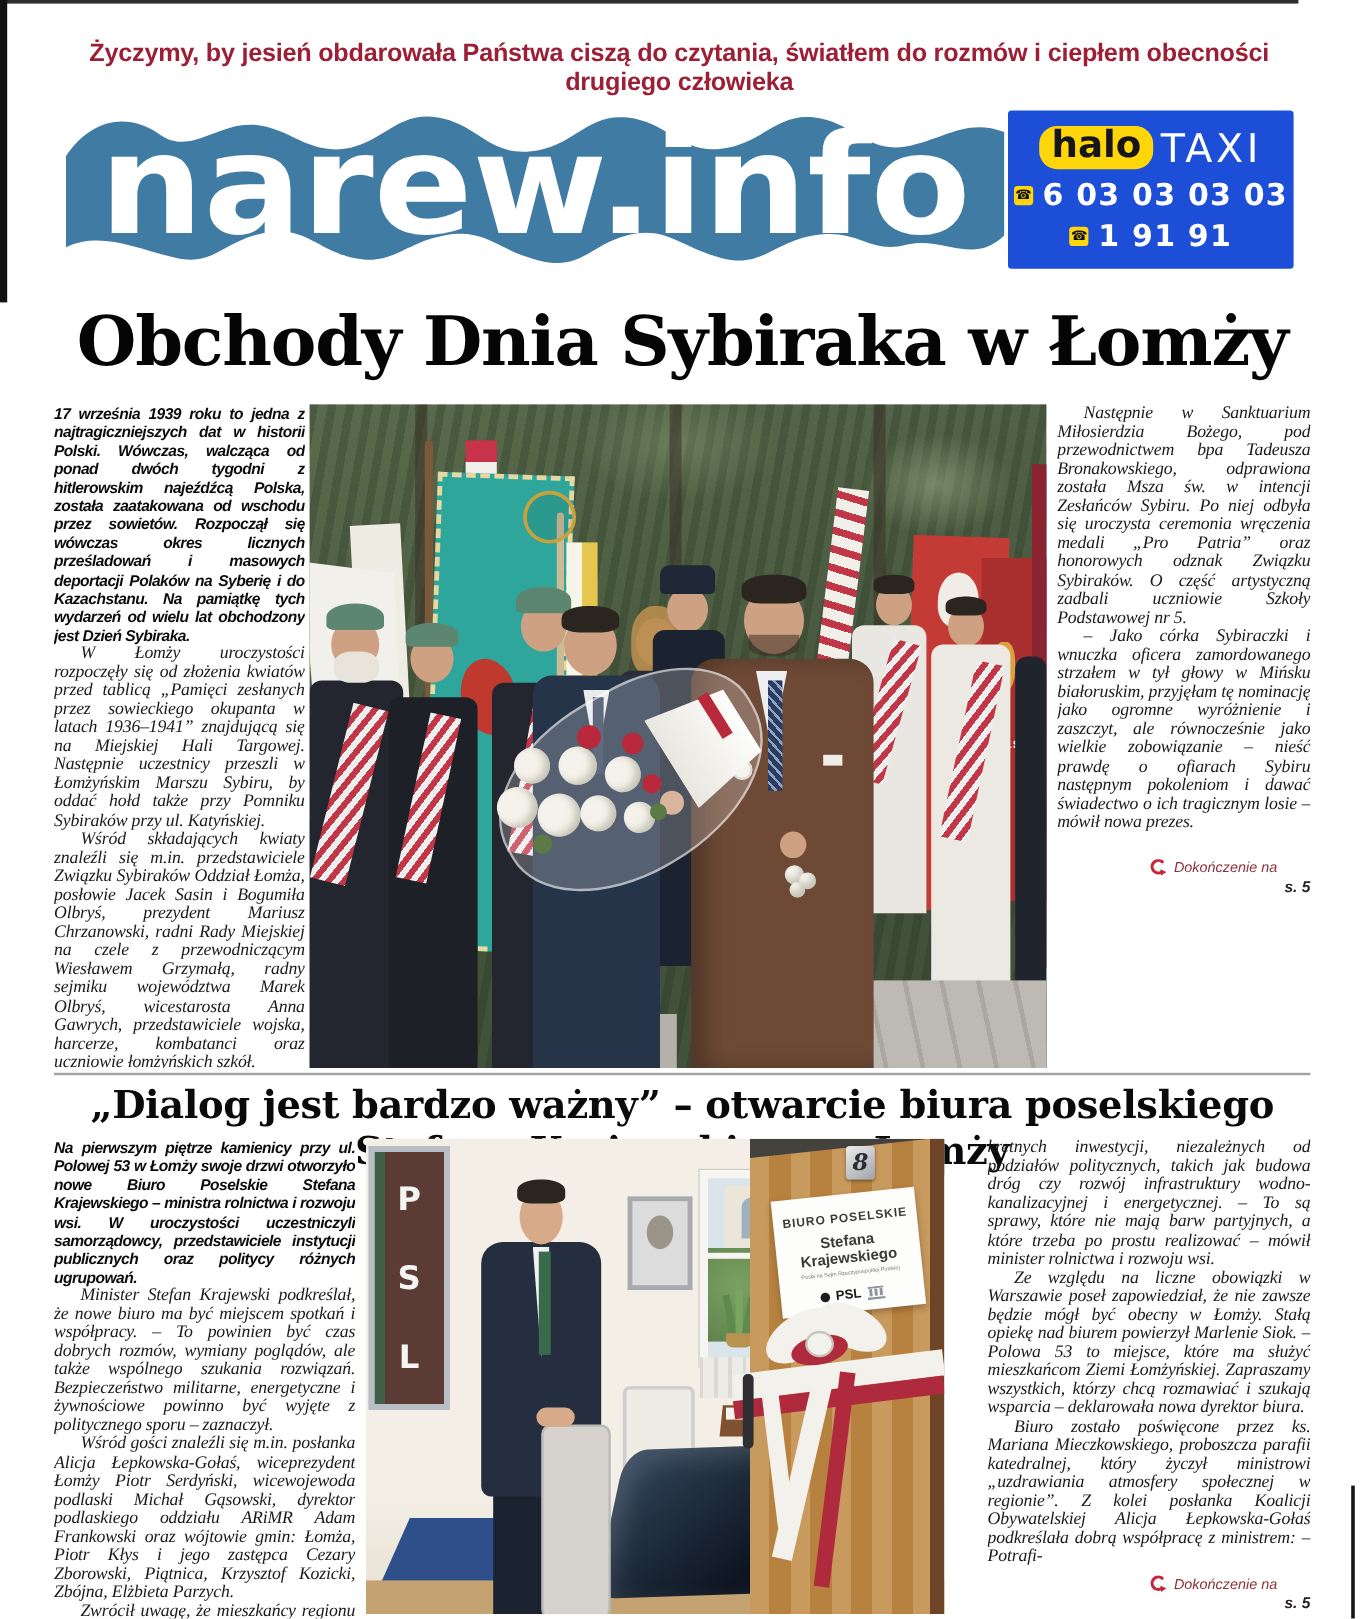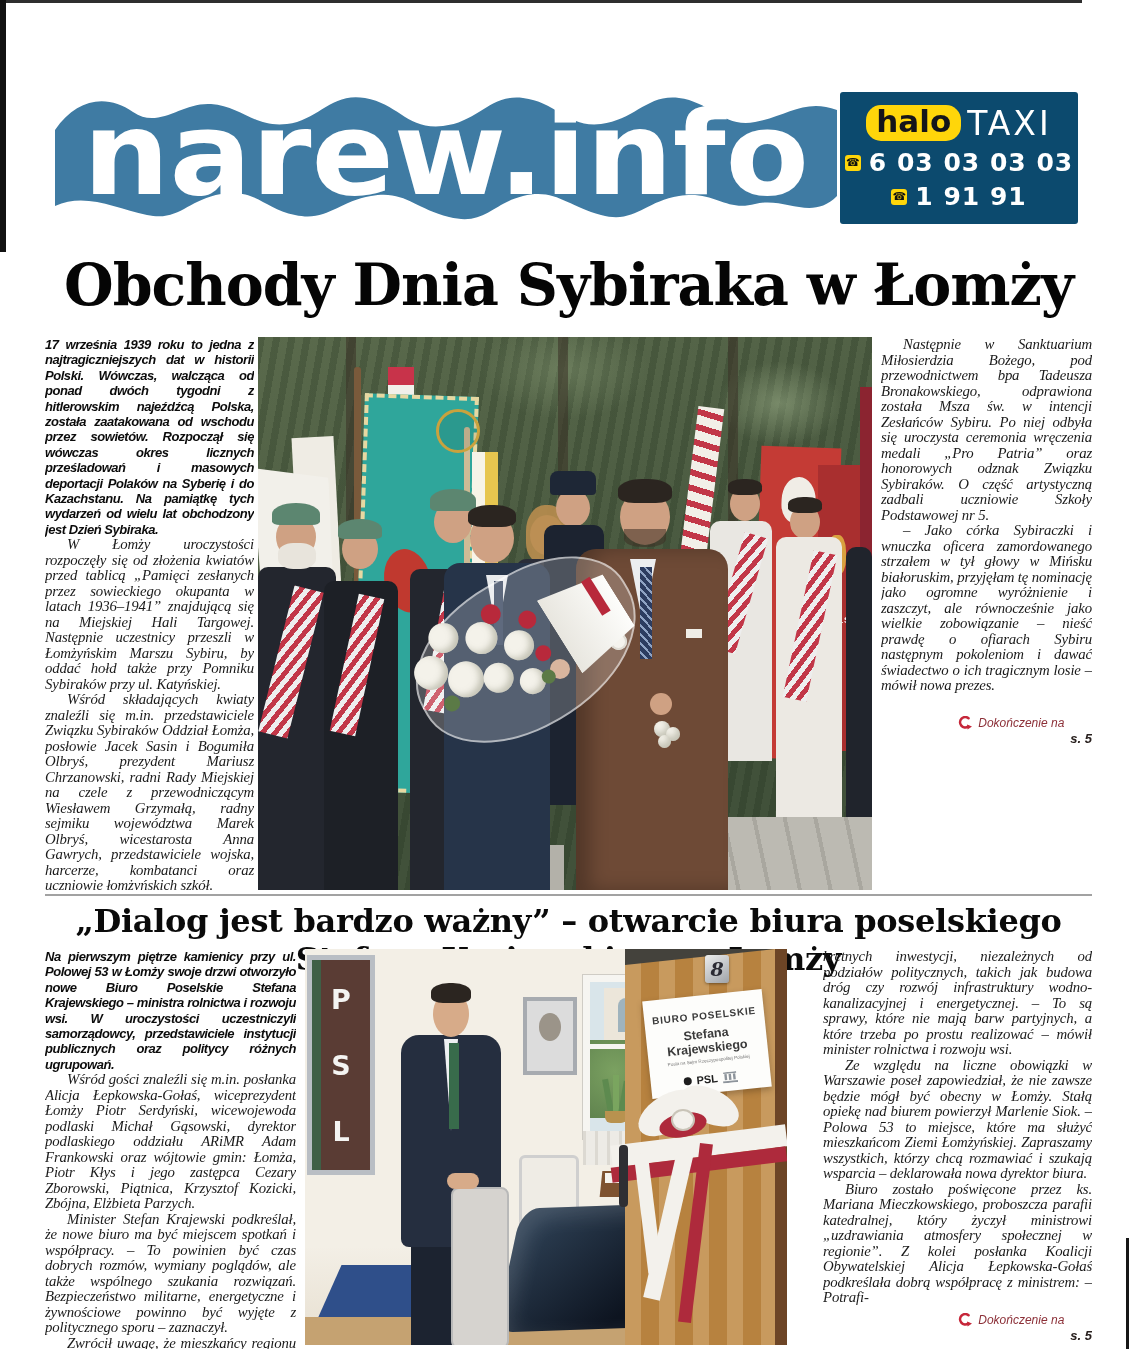--- a/index.html
+++ b/index.html
@@ -8,21 +8,21 @@
   
   .edge-left{position:absolute;left:0;top:0;width:6px;height:252px;background:#121212;}
   .edge-top{position:absolute;left:0;top:0;width:1082px;height:3px;background:#2e2e2e;}
   .edge-right{position:absolute;left:1126px;top:1238px;width:3px;height:111px;background:#161616;}
 
   
   .tagline{position:absolute;left:50px;top:33px;width:1032px;text-align:center;
            font-family:"Liberation Sans",sans-serif;font-weight:bold;font-size:21px;
            letter-spacing:-0.2px;color:#9c1f35;}
   .logo-wrap{position:absolute;left:55px;top:84px;width:782px;height:146px;}
-  .taxi{position:absolute;left:840px;top:92px;width:238px;height:132px;background:#0c4a6e;
+  .taxi{position:absolute;left:840px;top:92px;width:238px;height:132px;background:#1d4ed8;
         border-radius:3px;font-family:"DejaVu Sans",sans-serif;}
   .taxi-row1{display:flex;align-items:center;justify-content:center;margin-top:13px;gap:6px;}
   .halo-badge{background:#ffd60a;color:#15151a;font-weight:bold;font-size:31px;
               padding:1px 10px 4px 10px;border-radius:15px;line-height:1;}
   .taxi-word{color:#fff;font-weight:normal;font-size:33px;letter-spacing:3px;line-height:1;}
   .taxi-phone{display:flex;align-items:center;justify-content:center;gap:8px;margin-top:9px;}
   .ph-ico{width:16px;height:16px;background:#ffd60a;border-radius:3px;display:flex;
           align-items:center;justify-content:center;font-size:11px;color:#111;line-height:1;}
   .ph-num{color:#fff;font-weight:bold;font-size:25px;letter-spacing:1px;line-height:1;}
   .info-bar{position:absolute;left:55px;top:230px;width:1023px;height:24px;background:#8b8b8b;
@@ -115,20 +115,21 @@
            font-family:"DejaVu Serif",serif;font-style:italic;font-weight:bold;font-size:19px;color:#2b2b33;}
 </style>
 </head>
 <body>
 
 <div class="page">
   <div class="edge-top"></div>
   <div class="edge-left"></div>
   <div class="edge-right"></div>
 
+  <div class="tagline">Życzymy, by jesień obdarowała Państwa ciszą do czytania, światłem do rozmów i ciepłem obecności drugiego człowieka</div>
 
   <div class="logo-wrap">
     <svg width="782" height="146" viewBox="0 0 782 146">
       <path fill="#3f7ba3" d="M0,46 C22,14 52,10 78,28 C104,46 126,18 156,20 C186,22 200,44 232,40 C264,36 276,8 310,14 C344,20 352,46 388,42 C424,38 434,10 468,14 C502,18 512,44 546,40 C580,36 592,10 624,14 C656,18 668,44 700,38 C732,32 750,14 782,26 L782,112 C756,138 730,112 700,120 C670,128 660,106 624,112 C588,118 580,140 546,131 C512,122 500,104 468,112 C436,120 430,142 394,133 C358,124 350,106 316,112 C282,118 272,138 240,131 C208,124 200,104 166,110 C132,116 124,138 92,131 C60,124 30,108 0,122 Z"></path>
       <text x="391" y="110" text-anchor="middle" font-family="DejaVu Sans" font-weight="bold" font-size="116" fill="#ffffff" textLength="726" lengthAdjust="spacingAndGlyphs">narew.info</text>
     </svg>
   </div>
 
   <div class="taxi">
     <div class="taxi-row1">
@@ -273,22 +274,22 @@
       </div>
     </div>
   </div>
 
   <div class="rule1"></div>
   <div class="headline2">„Dialog jest bardzo ważny” – otwarcie biura poselskiego Stefana Krajewskiego w Łomży</div>
 
   <div class="art" id="article2">
     <div class="col c2l">
       <p class="p lead">Na pierwszym piętrze kamienicy przy ul. Polowej 53 w Łomży swoje drzwi otworzyło nowe Biuro Poselskie Stefana Krajewskiego – ministra rolnictwa i rozwoju wsi. W uroczystości uczestniczyli samorządowcy, przedstawiciele instytucji publicznych oraz politycy różnych ugrupowań.</p>
+      <p class="p serif ind">Minister Stefan Krajewski podkreślał, że nowe biuro ma być miejscem spotkań i współpracy. – To powinien być czas dobrych rozmów, wymiany poglądów, ale także wspólnego szukania rozwiązań. Bezpieczeństwo militarne, energetyczne i żywnościowe powinno być wyjęte z politycznego sporu – zaznaczył.</p>
       <p class="p serif ind">Wśród gości znaleźli się m.in. posłanka Alicja Łepkowska-Gołaś, wiceprezydent Łomży Piotr Serdyński, wicewojewoda podlaski Michał Gąsowski, dyrektor podlaskiego oddziału ARiMR Adam Frankowski oraz wójtowie gmin: Łomża, Piotr Kłys i jego zastępca Cezary Zborowski, Piątnica, Krzysztof Kozicki, Zbójna, Elżbieta Parzych.</p>
-      <p class="p serif ind">Minister Stefan Krajewski podkreślał, że nowe biuro ma być miejscem spotkań i współpracy. – To powinien być czas dobrych rozmów, wymiany poglądów, ale także wspólnego szukania rozwiązań. Bezpieczeństwo militarne, energetyczne i żywnościowe powinno być wyjęte z politycznego sporu – zaznaczył.</p>
       <p class="p serif ind">Zwrócił uwagę, że mieszkańcy regionu oczekują przede wszystkim realizacji kon-</p>
     </div>
 
     <div class="photo2">
       <div class="abs poster" style="left:2px;top:6px;width:58px;height:198px;">
         <span>P</span>
         <span>S</span>
         <span>L</span>
       </div>
 

